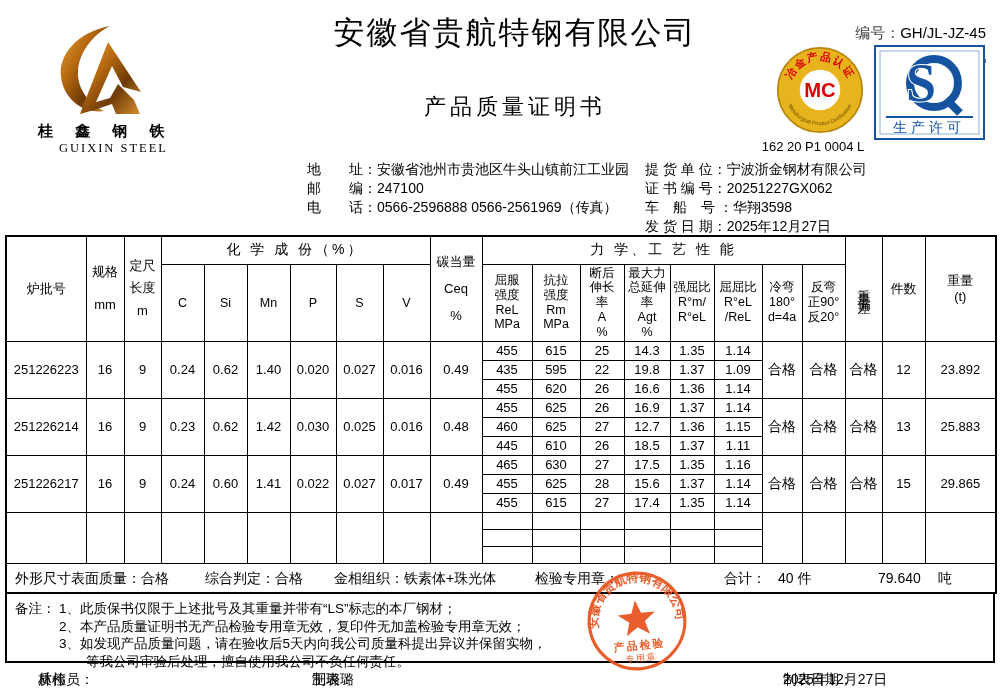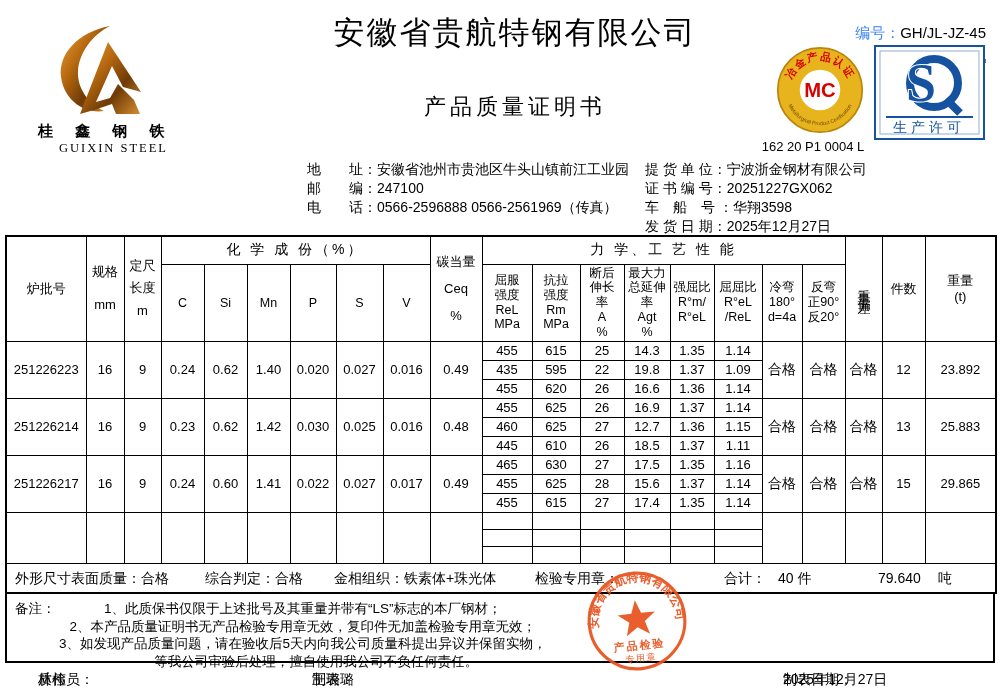--- a/index.html
+++ b/index.html
@@ -9,21 +9,21 @@
 
   
   .logo-box { position:absolute; left:38px; top:22px; width:130px; text-align:right; }
   .logo-cn { font-size:15px; font-weight:bold; letter-spacing:9px; white-space:nowrap; }
   .logo-en { font-size:12.5px; letter-spacing:2px; font-family:Liberation Serif, serif; }
   .company-title { position:absolute; left:170px; width:690px; top:12px; text-align:center;
                    font-family:"Liberation Serif", serif; font-size:31px; letter-spacing:2px; }
   .doc-title { position:absolute; left:170px; width:690px; top:92px; text-align:center;
                font-family:Liberation Sans, sans-serif; font-size:22px; letter-spacing:4px; }
   .doc-no { position:absolute; right:14px; top:24px; font-size:15px; white-space:nowrap; }
-  .doc-no .lbl { color:#3b82f6; }
+  .doc-no .lbl { color:#404040; }
   .doc-no .val { border-bottom:4px solid #737373; padding-bottom:18px; }
   .mc-badge { position:absolute; left:776px; top:46px; }
   .mc-code { position:absolute; left:752px; top:139px; width:122px; text-align:center;
              font-size:13px; white-space:nowrap; }
   .sq-badge { position:absolute; left:874px; top:45px; }
 
   
   .info { position:absolute; top:160px; font-size:14px; line-height:19px; white-space:nowrap; }
   .info-left   { left:20px; }
   .info-middle { left:307px; }
@@ -50,21 +50,21 @@
           font-size:13px; display:inline-block; }
   td.num { font-size:13px; }
   td.ok  { font-size:14px; }
   td.sum-cell { position:relative; font-size:14px; }
   .sum-seg { position:absolute; top:6px; white-space:nowrap; }
 
   
   .remarks { position:absolute; left:5px; top:592px; width:990px; height:71px;
              border:2px solid #000; border-top:2px solid #000; font-size:13.5px; }
   .remarks-label { position:absolute; left:8px; top:6px; }
-  .remarks-lines { position:absolute; left:52px; top:6px; line-height:17.5px; white-space:nowrap;text-align:center; }
+  .remarks-lines { position:absolute; left:52px; top:6px; line-height:17.5px; white-space:nowrap; }
 
   
   .footer { position:absolute; top:671px; left:0; width:1000px; font-size:14px; }
   .footer span { position:absolute; white-space:nowrap; }
   .f-inspector { left:38px; }
   .f-preparer  { left:312px; }
   .f-date      { left:783px; }
 
   
   .stamp { position:absolute; left:585px; top:569px; width:104px; height:104px;

